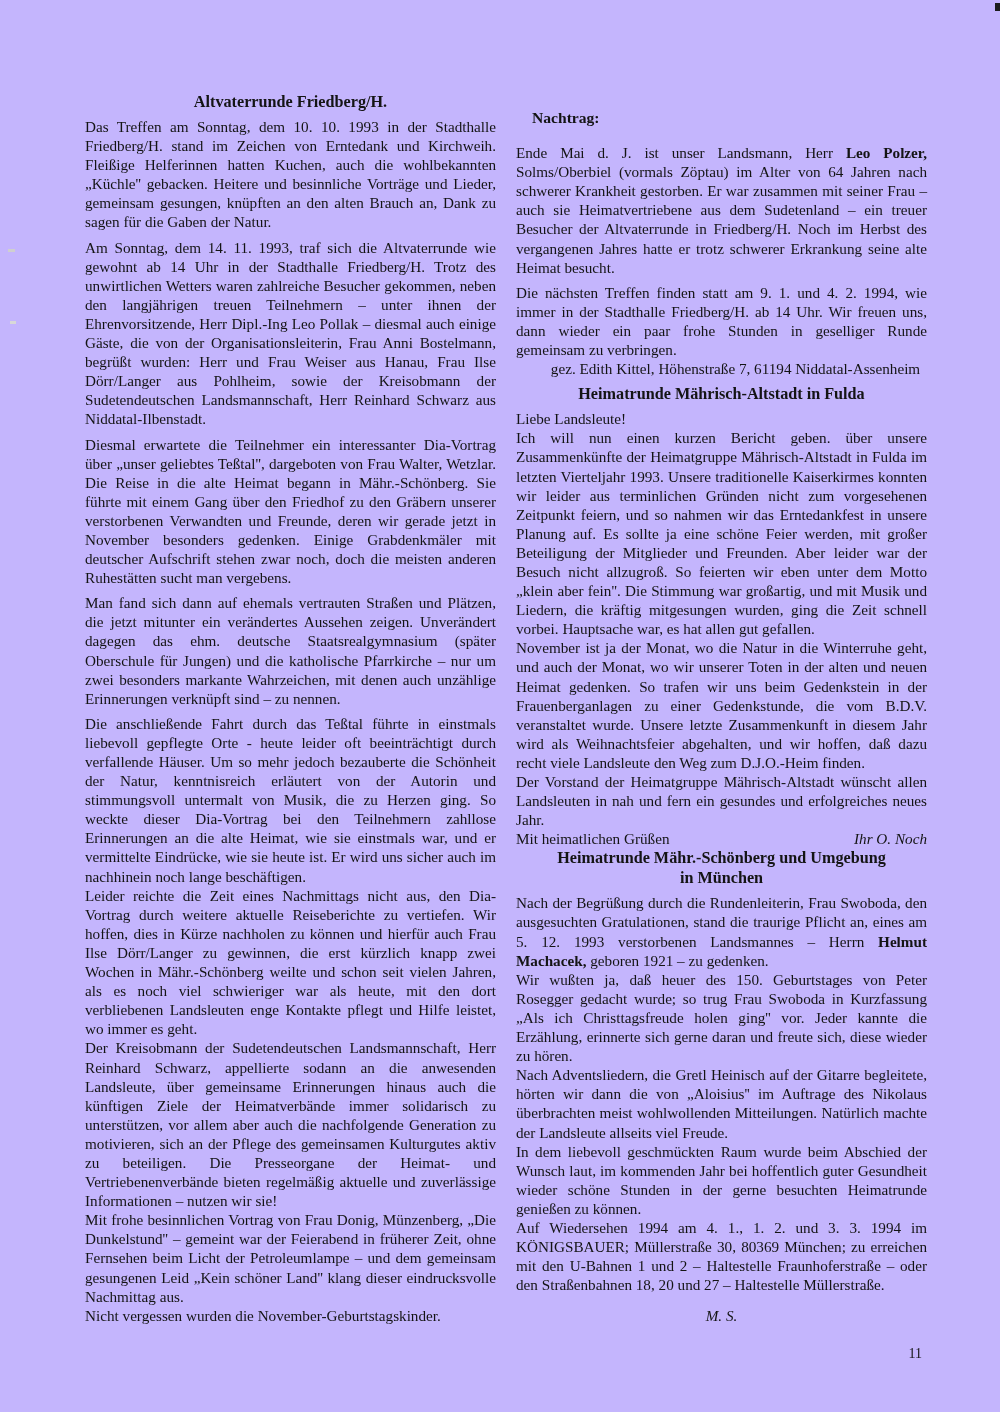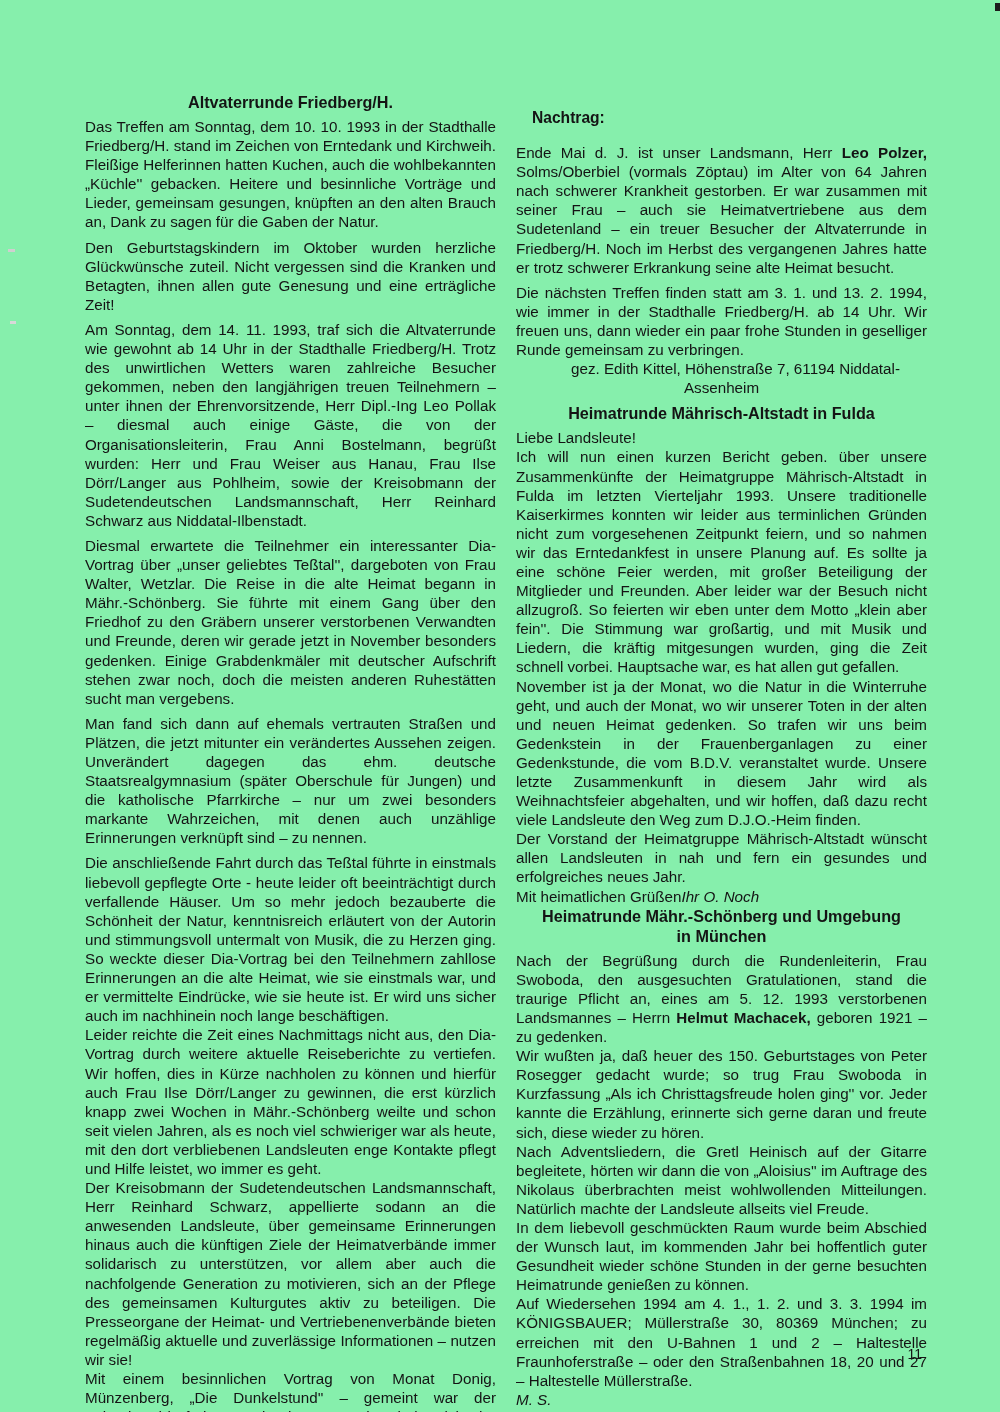--- a/index.html
+++ b/index.html
@@ -4,23 +4,23 @@
 <style>
   html, body {
     margin: 0;
     padding: 0;
     background: #ffffff;
   }
   .page {
     position: relative;
     width: 1000px;
     height: 1412px;
-    background: #86efac;
+    background: #c4b5fd;
     overflow: hidden;
-    font-family: Liberation Sans, sans-serif;
+    font-family: Liberation Serif, serif;
     color: #141414;
   }
   .columns {
     position: absolute;
     left: 85px;
     top: 92px;
     width: 842px;
     display: flex;
     gap: 20px;
   }
@@ -54,31 +54,32 @@
   .b { font-weight: bold; }
   .sig-indent {
     margin: 0 0 6px 0;
     font-size: 15.2px;
     line-height: 19.1px;
     text-align: center;
     text-indent: 28px;
   }
   .closing-row {
     display: flex;
+    justify-content: space-between;
     font-size: 15.2px;
     line-height: 19.1px;
     margin: 0;
   }
   .closing-row .sig-right { font-style: italic; }
   .sig-right-only {
-    text-align: left;
+    text-align: center;
     font-style: italic;
     font-size: 15.2px;
     line-height: 19.1px;
-    margin: 0;
+    margin: 12px;
   }
   .space-before-sm { margin-top: 16px; }
   .space-before-lg { margin-top: 40px; }
   .page-number {
     position: absolute;
     right: 78px;
     bottom: 50px;
     font-size: 14px;
     color: #141414;
   }
@@ -114,36 +115,35 @@
 
   <span class="speck-tr"></span>
   <span class="speck-l1"></span>
   <span class="speck-l2"></span>
 
   <div class="columns">
 
     <div class="col">
       <h3 class="sec-heading">Altvaterrunde Friedberg/H.</h3>
       <p class="body-p">Das Treffen am Sonntag, dem 10. 10. 1993 in der Stadthalle Friedberg/H. stand im Zeichen von Erntedank und Kirchweih. Fleißige Helferinnen hatten Kuchen, auch die wohlbekannten „Küchle'' gebacken. Heitere und besinnliche Vorträge und Lieder, gemeinsam gesungen, knüpften an den alten Brauch an, Dank zu sagen für die Gaben der Natur.</p>
-      <p class="body-p">Den Geburtstagskindern im Oktober wurden herzliche Glückwünsche zuteil. Nicht vergessen sind die Kranken und Betagten, ihnen allen gute Genesung und eine erträgliche Zeit!</p>
       <p class="body-p">Am Sonntag, dem 14. 11. 1993, traf sich die Altvaterrunde wie gewohnt ab 14 Uhr in der Stadthalle Friedberg/H. Trotz des unwirtlichen Wetters waren zahlreiche Besucher gekommen, neben den langjährigen treuen Teilnehmern – unter ihnen der Ehrenvorsitzende, Herr Dipl.-Ing Leo Pollak – diesmal auch einige Gäste, die von der Organisationsleiterin, Frau Anni Bostelmann, begrüßt wurden: Herr und Frau Weiser aus Hanau, Frau Ilse Dörr/Langer aus Pohlheim, sowie der Kreisobmann der Sudetendeutschen Landsmannschaft, Herr Reinhard Schwarz aus Niddatal-Ilbenstadt.</p>
       <p class="body-p">Diesmal erwartete die Teilnehmer ein interessanter Dia-Vortrag über „unser geliebtes Teßtal'', dargeboten von Frau Walter, Wetzlar. Die Reise in die alte Heimat begann in Mähr.-Schönberg. Sie führte mit einem Gang über den Friedhof zu den Gräbern unserer verstorbenen Verwandten und Freunde, deren wir gerade jetzt in November besonders gedenken. Einige Grabdenkmäler mit deutscher Aufschrift stehen zwar noch, doch die meisten anderen Ruhestätten sucht man vergebens.</p>
       <p class="body-p">Man fand sich dann auf ehemals vertrauten Straßen und Plätzen, die jetzt mitunter ein verändertes Aussehen zeigen. Unverändert dagegen das ehm. deutsche Staatsrealgymnasium (später Oberschule für Jungen) und die katholische Pfarrkirche – nur um zwei besonders markante Wahrzeichen, mit denen auch unzählige Erinnerungen verknüpft sind – zu nennen.</p>
       <p class="body-p tight">Die anschließende Fahrt durch das Teßtal führte in einstmals liebevoll gepflegte Orte - heute leider oft beeinträchtigt durch verfallende Häuser. Um so mehr jedoch bezauberte die Schönheit der Natur, kenntnisreich erläutert von der Autorin und stimmungsvoll untermalt von Musik, die zu Herzen ging. So weckte dieser Dia-Vortrag bei den Teilnehmern zahllose Erinnerungen an die alte Heimat, wie sie einstmals war, und er vermittelte Eindrücke, wie sie heute ist. Er wird uns sicher auch im nachhinein noch lange beschäftigen.</p>
       <p class="body-p tight">Leider reichte die Zeit eines Nachmittags nicht aus, den Dia-Vortrag durch weitere aktuelle Reiseberichte zu vertiefen. Wir hoffen, dies in Kürze nachholen zu können und hierfür auch Frau Ilse Dörr/Langer zu gewinnen, die erst kürzlich knapp zwei Wochen in Mähr.-Schönberg weilte und schon seit vielen Jahren, als es noch viel schwieriger war als heute, mit den dort verbliebenen Landsleuten enge Kontakte pflegt und Hilfe leistet, wo immer es geht.</p>
       <p class="body-p tight">Der Kreisobmann der Sudetendeutschen Landsmannschaft, Herr Reinhard Schwarz, appellierte sodann an die anwesenden Landsleute, über gemeinsame Erinnerungen hinaus auch die künftigen Ziele der Heimatverbände immer solidarisch zu unterstützen, vor allem aber auch die nachfolgende Generation zu motivieren, sich an der Pflege des gemeinsamen Kulturgutes aktiv zu beteiligen. Die Presseorgane der Heimat- und Vertriebenenverbände bieten regelmäßig aktuelle und zuverlässige Informationen  – nutzen wir sie!</p>
-      <p class="body-p tight">Mit einem besinnlichen Vortrag von Monat Donig, Münzenberg, „Die Dunkelstund'' – gemeint war der Feierabend in früherer Zeit, ohne Fernsehen beim Licht der Petroleumlampe – und dem gemeinsam gesungenen Leid „Kein schöner Land'' klang dieser eindrucksvolle Nachmittag aus.</p>
+      <p class="body-p tight">Mit frohe besinnlichen Vortrag von Frau Donig, Münzenberg, „Die Dunkelstund'' – gemeint war der Feierabend in früherer Zeit, ohne Fernsehen beim Licht der Petroleumlampe – und dem gemeinsam gesungenen Leid „Kein schöner Land'' klang dieser eindrucksvolle Nachmittag aus.</p>
       <p class="body-p tight">Nicht vergessen wurden die November-Geburtstagskinder.</p>
     </div>
 
     <div class="col">
 
       <p class="run-in-heading">Nachtrag:</p>
       <p class="body-p"><span>Ende Mai d. J. ist unser Landsmann, Herr </span><span class="b">Leo Polzer,</span><span> Solms/Oberbiel (vormals Zöptau) im Alter von 64 Jahren nach schwerer Krankheit gestorben. Er war zusammen mit seiner Frau – auch sie Heimatvertriebene aus dem Sudetenland – ein treuer Besucher der Altvaterrunde in Friedberg/H. Noch im Herbst des vergangenen Jahres hatte er trotz schwerer Erkrankung seine alte Heimat besucht.</span></p>
-      <p class="body-p tight">Die nächsten Treffen finden statt am 3. 1. und 13. 2. 1994, wie immer in der Stadthalle Friedberg/H. ab 14 Uhr. Wir freuen uns, dann wieder ein paar frohe Stunden in geselliger Runde gemeinsam zu verbringen.</p>
+      <p class="body-p tight">Die nächsten Treffen finden statt am 9. 1. und 4. 2. 1994, wie immer in der Stadthalle Friedberg/H. ab 14 Uhr. Wir freuen uns, dann wieder ein paar frohe Stunden in geselliger Runde gemeinsam zu verbringen.</p>
       <p class="sig-indent">gez. Edith Kittel, Höhenstraße 7, 61194 Niddatal-Assenheim</p>
 
       <h3 class="sec-heading space-before-sm">Heimatrunde Mährisch-Altstadt in Fulda</h3>
       <p class="body-p tight">Liebe Landsleute!</p>
       <p class="body-p tight">Ich will nun einen kurzen Bericht geben. über unsere Zusammenkünfte der Heimatgruppe Mährisch-Altstadt in Fulda im letzten Vierteljahr 1993. Unsere traditionelle Kaiserkirmes konnten wir leider aus terminlichen Gründen nicht zum vorgesehenen Zeitpunkt feiern, und so nahmen wir das Erntedankfest in unsere Planung auf. Es sollte ja eine schöne Feier werden, mit großer Beteiligung der Mitglieder und Freunden. Aber leider war der Besuch nicht allzugroß. So feierten wir eben unter dem Motto „klein aber fein''. Die Stimmung war großartig, und mit Musik und Liedern, die kräftig mitgesungen wurden, ging die Zeit schnell vorbei. Hauptsache war, es hat allen gut gefallen.</p>
       <p class="body-p tight">November ist ja der Monat, wo die Natur in die Winterruhe geht, und auch der Monat, wo wir unserer Toten in der alten und neuen Heimat gedenken. So trafen wir uns beim Gedenkstein in der Frauenberganlagen zu einer Gedenkstunde, die vom B.D.V. veranstaltet wurde. Unsere letzte Zusammenkunft in diesem Jahr wird als Weihnachtsfeier abgehalten, und wir hoffen, daß dazu recht viele Landsleute den Weg zum D.J.O.-Heim finden.</p>
       <p class="body-p tight">Der Vorstand der Heimatgruppe Mährisch-Altstadt wünscht allen Landsleuten in nah und fern ein gesundes und erfolgreiches neues Jahr.</p>
       <p class="closing-row">
           <span>Mit heimatlichen Grüßen</span>
           <span class="sig-right">Ihr O. Noch</span>

